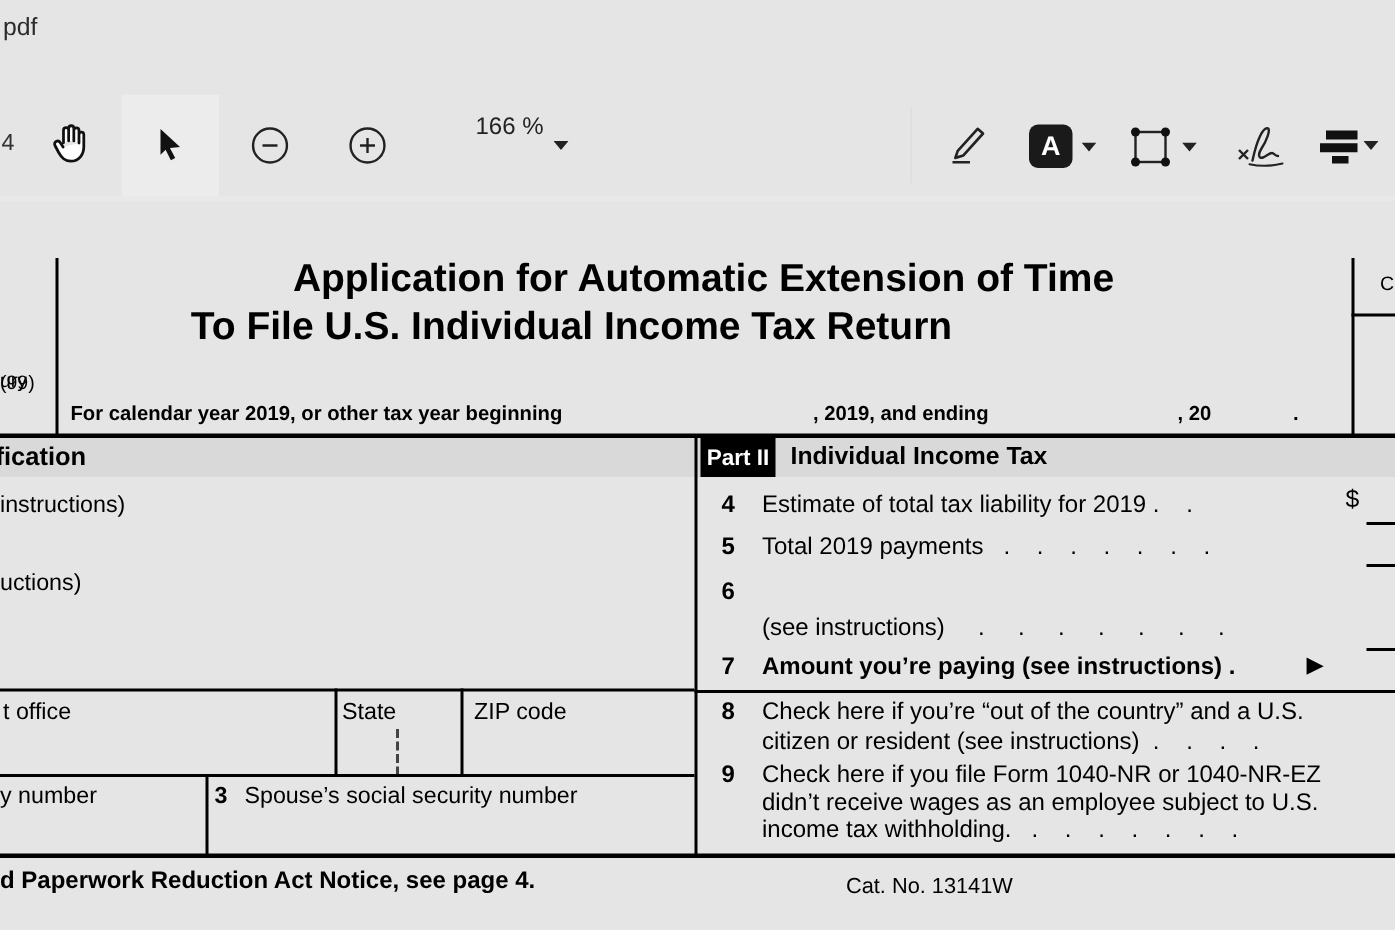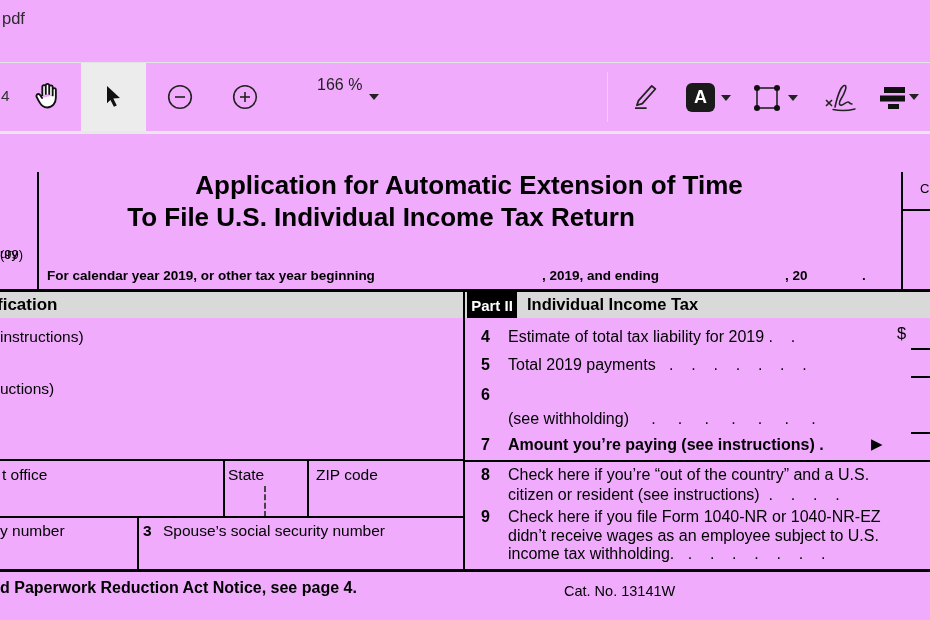--- a/index.html
+++ b/index.html
@@ -1,16 +1,16 @@
 <!DOCTYPE html>
 <html><head>
 <meta charset="utf-8">
 <style>
   html,body{margin:0;padding:0;background:#fff;}
-  #screen{position:relative;width:930px;height:620px;background:#f0abfc;overflow:hidden;
+  #screen{position:relative;width:930px;height:620px;background:#e5e5e5;overflow:hidden;
           font-family:"Liberation Sans","DejaVu Sans",sans-serif;color:#000;}
   .t{position:absolute;white-space:pre;line-height:1.15;}
   .b{font-weight:700;}
   .hline{position:absolute;background:#000;}
   .vline{position:absolute;background:#000;}
   .dash{position:absolute;width:0;border-left:2px dashed #444;}
   .icon{position:absolute;}
   .tool{cursor:pointer;}
   
   #topbar-sep{position:absolute;left:0;top:62px;width:930px;height:1px;background:#e4e4e4;}
@@ -149,21 +149,21 @@
   <div class="t" style="left:163px;top:522px;font-size:15.5px;">Spouse’s social security number</div>
 
   <div class="t b" style="left:481px;top:328px;font-size:16px;">4</div>
   <div class="t" style="left:508px;top:328px;font-size:16px;">Estimate of total tax liability for 2019 .    .</div>
   <div class="t" style="left:897px;top:324px;font-size:16.5px;">$</div>
 
   <div class="t b" style="left:481px;top:356px;font-size:16px;">5</div>
   <div class="t" style="left:508px;top:356px;font-size:16px;">Total 2019 payments   .    .    .    .    .    .    .</div>
 
   <div class="t b" style="left:481px;top:386px;font-size:16px;">6</div>
-  <div class="t" style="left:508px;top:410px;font-size:16px;">(see withholding)     .     .     .     .     .     .     .</div>
+  <div class="t" style="left:508px;top:410px;font-size:16px;">(see instructions)     .     .     .     .     .     .     .</div>
 
   <div class="t b" style="left:481px;top:436px;font-size:16px;">7</div>
   <div class="t" style="left:508px;top:436px;font-size:16px;font-weight:bold;">Amount you’re paying (see instructions) .</div>
   <div class="t" style="left:871px;top:435px;font-size:15px;">▶</div>
 
   <div class="hline" style="left:463px;top:460px;width:467px;height:2px;"></div>
 
   <div class="t b" style="left:481px;top:466px;font-size:16px;">8</div>
   <div class="t" style="left:508px;top:466px;font-size:16px;">Check here if you’re “out of the country” and a U.S.</div>
   <div class="t" style="left:508px;top:486px;font-size:16px;">citizen or resident (see instructions)  .    .    .    .</div>

